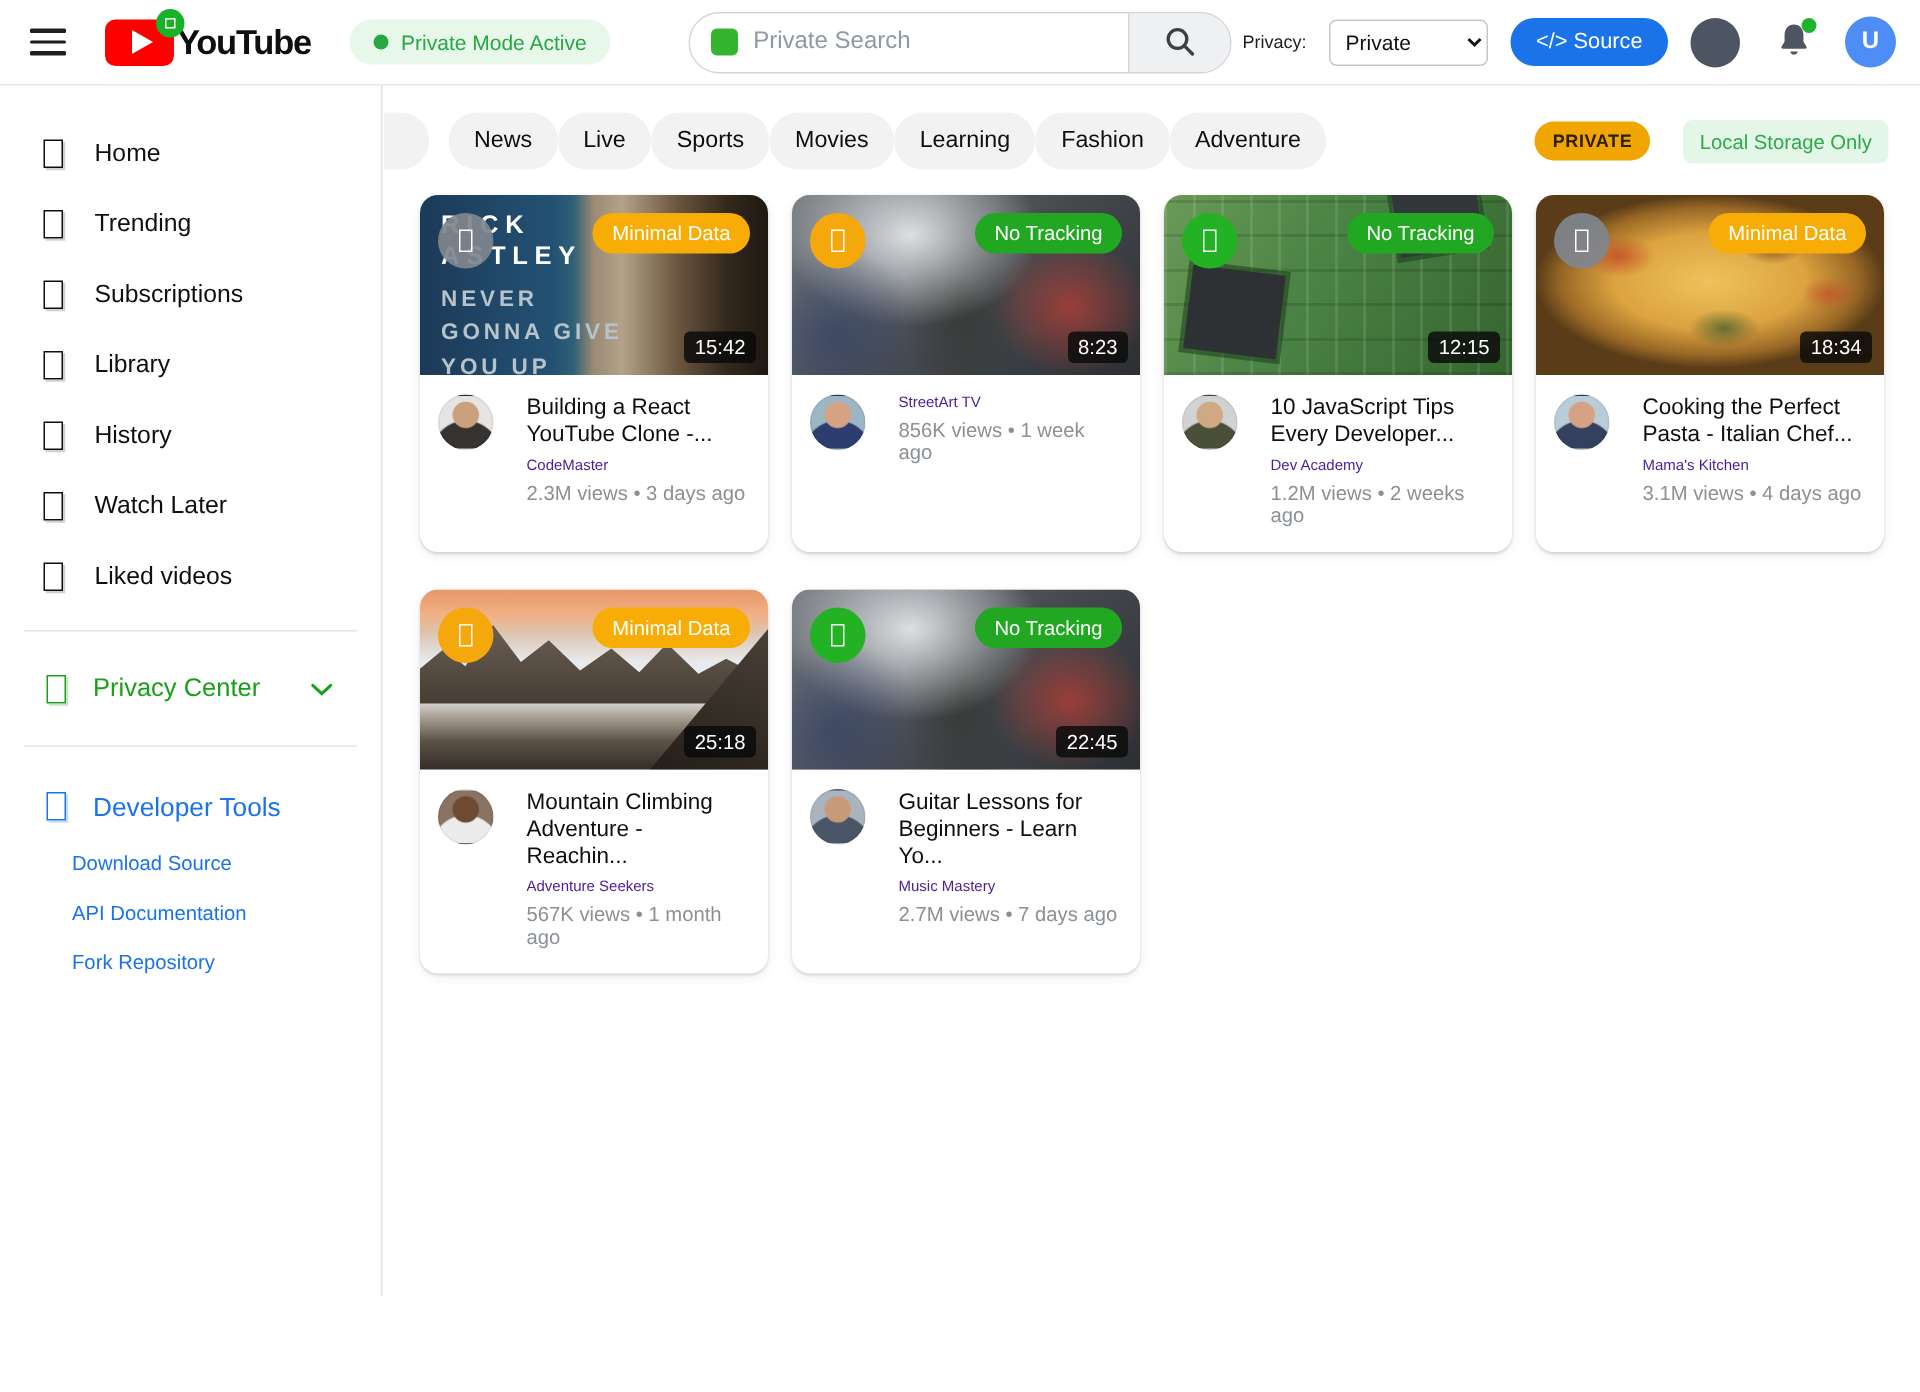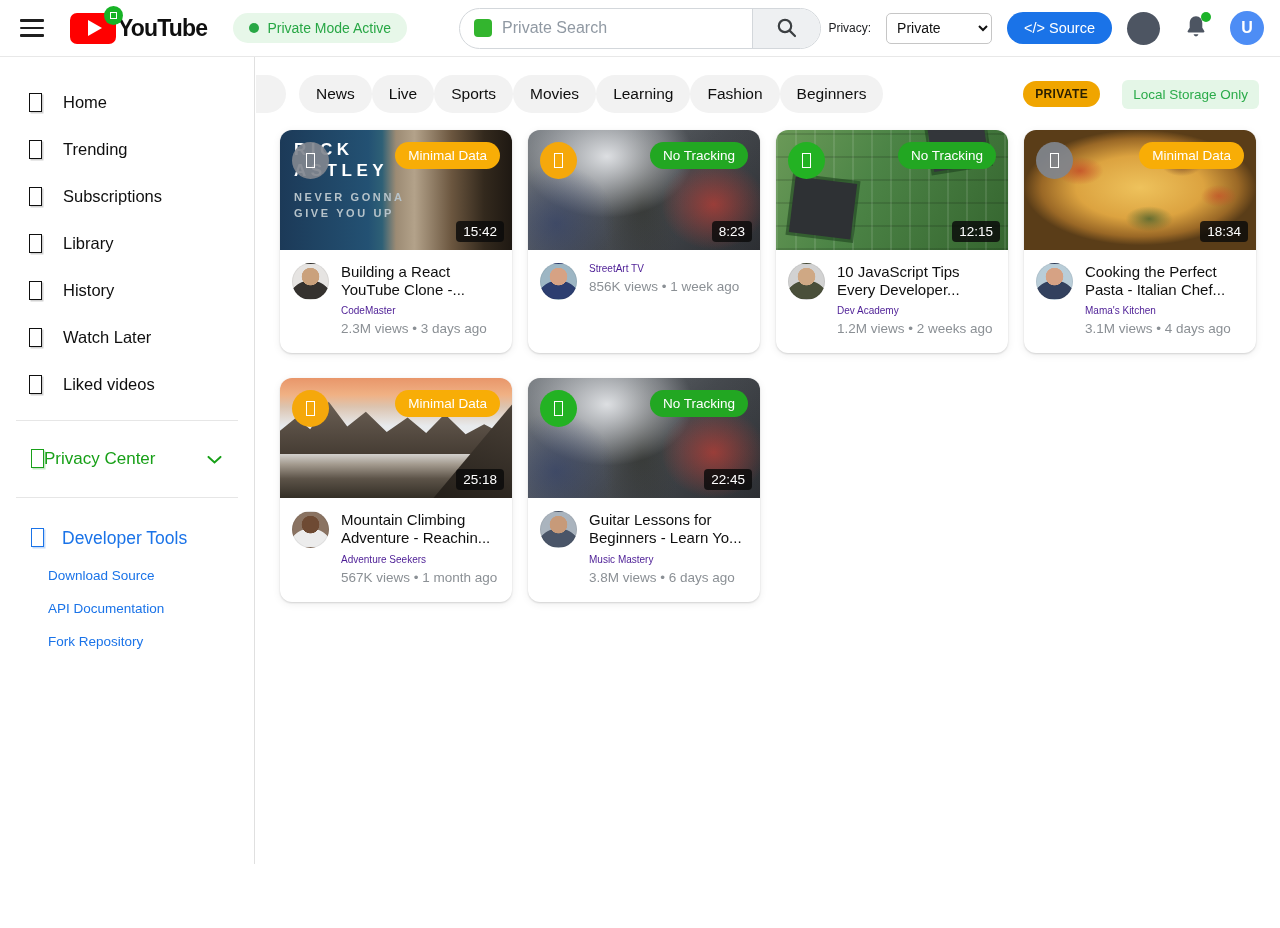--- a/index.html
+++ b/index.html
@@ -54,21 +54,21 @@
 
   
   .sidebar { position:absolute; top:57px; left:0; width:255px; height:807px;
              border-right:1px solid #e0e0e0; background:#fff; padding-top:22px; z-index:10; }
   .side-item { display:flex; align-items:center; gap:21px; padding:14px 10px 14px 29px;
                font-size:16.5px; cursor:pointer; }
   .tofu { display:inline-block; width:13px; height:19px; border:1.7px solid currentColor;
           box-shadow:1.5px 1.5px 0 rgba(0,0,0,0.18); flex-shrink:0; }
   .tofu-white { box-shadow:none; }
   .side-divider { height:1px; background:#e6e6e6; margin:12px 16px; }
-  .privacy-center { display:flex; align-items:flex-start; padding:16px 10px 16px 31px;
+  .privacy-center { display:flex; align-items:flex-end; gap:18px; padding:16px 10px 16px 31px;
                     color:#18a018; font-size:17px; font-weight:500; cursor:pointer; position:relative; }
   .privacy-center .tofu { box-shadow:1.5px 1.5px 0 rgba(24,160,24,0.25); }
   .pc-chevron { position:absolute; right:32px; top:50%; transform:translateY(-40%); }
   .dev-tools-head { display:flex; gap:18px; padding:18px 10px 10px 31px;
                     color:#1a73e8; font-size:17.5px; font-weight:500; cursor:pointer; }
   .dev-tools-head .tofu { box-shadow:1.5px 1.5px 0 rgba(26,115,232,0.25); }
   .dev-link { display:block; padding:9px 10px 9px 48px; color:#1a73e8; font-size:13.5px;
               cursor:pointer; text-decoration:none; }
 
   
@@ -87,21 +87,21 @@
   .grid { display:grid; grid-template-columns:repeat(4, 232px); column-gap:16px; row-gap:25px;
           padding:17px 24px 0 24px; }
   .card { background:#fff; border-radius:12px; box-shadow:0 1px 2px rgba(0,0,0,0.14), 0 2px 8px rgba(0,0,0,0.07);
           overflow:hidden; cursor:pointer; }
   .thumb { position:relative; height:120px; overflow:hidden; }
 
   .thumb-rick { background:linear-gradient(90deg,#1c3a58 0%,#235173 38%,#2e6076 44%,
                  #9c8b74 50%,#b3a28a 58%,#6b563f 74%,#33291d 88%,#1e1812 100%); }
   .thumb-text { position:absolute; top:9px; left:14px; width:125px; z-index:1; }
   .tt1 { color:#fff; font-size:17px; font-weight:700; letter-spacing:4.5px; line-height:1.25; }
-  .tt2 { color:#b6c3ca; font-size:11px; font-weight:600; letter-spacing:2.6px; margin-top:7px; line-height:1.5; }
+  .tt2 { color:#b6c3ca; font-size:15px; font-weight:600; letter-spacing:2.6px; margin-top:7px; line-height:1.5; }
 
   .thumb-smoke { background:
       radial-gradient(75px 65px at 80% 62%, rgba(186,62,54,0.75), rgba(186,62,54,0) 70%),
       radial-gradient(85px 85px at 12% 78%, rgba(42,58,105,0.55), rgba(0,0,0,0) 70%),
       radial-gradient(120px 85px at 34% 22%, rgba(228,230,233,0.95), rgba(130,134,139,0.15) 72%),
       radial-gradient(55px 105px at 49% 62%, rgba(42,44,40,0.95), rgba(42,44,40,0) 72%),
       linear-gradient(135deg,#767b80 0%,#3a3e43 55%,#1d1f23 100%); }
 
   .thumb-circuit { background:
       repeating-linear-gradient(90deg, rgba(255,255,255,0.10) 0 2px, transparent 2px 19px),
@@ -138,21 +138,21 @@
   .icon-green  { background:#23b223; }
 
   .data-badge { position:absolute; top:12px; right:12px; color:#fff; font-size:13.5px; font-weight:500;
                 padding:6px 13px; border-radius:15px; z-index:2; white-space:nowrap; }
   .badge-amber { background:#f8ad06; }
   .badge-green { background:#22a722; }
 
   .duration { position:absolute; right:8px; bottom:8px; background:rgba(10,10,10,0.82); color:#fff;
               font-size:13.5px; padding:3px 7px; border-radius:4px; z-index:2; }
 
-  .info { display:flex; gap:12px; padding:13px 12px 17px 12px; }
+  .info { display:flex; gap:22px; padding:13px 12px 17px 12px; }
   .avatar { width:37px; height:37px; border-radius:50%; flex-shrink:0; border:1px solid rgba(0,0,0,0.06); }
   .avatar-1 { background:radial-gradient(circle at 50% 36%,#caa17c 30%,transparent 32%),
               radial-gradient(circle at 50% 112%,#35322f 52%,transparent 54%), #e6e4e2; }
   .avatar-2 { background:radial-gradient(circle at 50% 36%,#d6a284 30%,transparent 32%),
               radial-gradient(circle at 50% 112%,#2c3e70 52%,transparent 54%), #9db6c4; }
   .avatar-3 { background:radial-gradient(circle at 50% 36%,#cfa884 30%,transparent 32%),
               radial-gradient(circle at 50% 112%,#4a4f3a 52%,transparent 54%), #d2d2d2; }
   .avatar-4 { background:radial-gradient(circle at 50% 36%,#d6a284 30%,transparent 32%),
               radial-gradient(circle at 50% 112%,#33415e 52%,transparent 54%), #b9cdd8; }
   .avatar-5 { background:radial-gradient(circle at 50% 36%,#6e4a33 30%,transparent 32%),
@@ -297,21 +297,21 @@
         <button class="chip">Live</button>
 
         <button class="chip">Sports</button>
 
         <button class="chip">Movies</button>
 
         <button class="chip">Learning</button>
 
         <button class="chip">Fashion</button>
 
-        <button class="chip">Beginners</button>
+        <button class="chip">Adventure</button>
       </div>
     <div class="chips-right">
       <span class="badge-private">PRIVATE</span>
       <span class="badge-storage">Local Storage Only</span>
     </div>
   </div>
 
   <div class="grid">
 
       <article class="card">
@@ -433,19 +433,19 @@
             <span class="tofu tofu-white"></span>
           </div>
           <span class="data-badge badge-green">No Tracking</span>
           <span class="duration">22:45</span>
         </div>
         <div class="info">
           <div class="avatar avatar-6"></div>
           <div class="vmeta">
             <h3 class="vtitle">Guitar Lessons for Beginners - Learn Yo...</h3>
             <div class="vchannel">Music Mastery</div>
-            <div class="vviews">3.8M views • 6 days ago</div>
+            <div class="vviews">2.7M views • 7 days ago</div>
           </div>
         </div>
       </article>
     </div>
 
 </main>
 
 </body></html>

